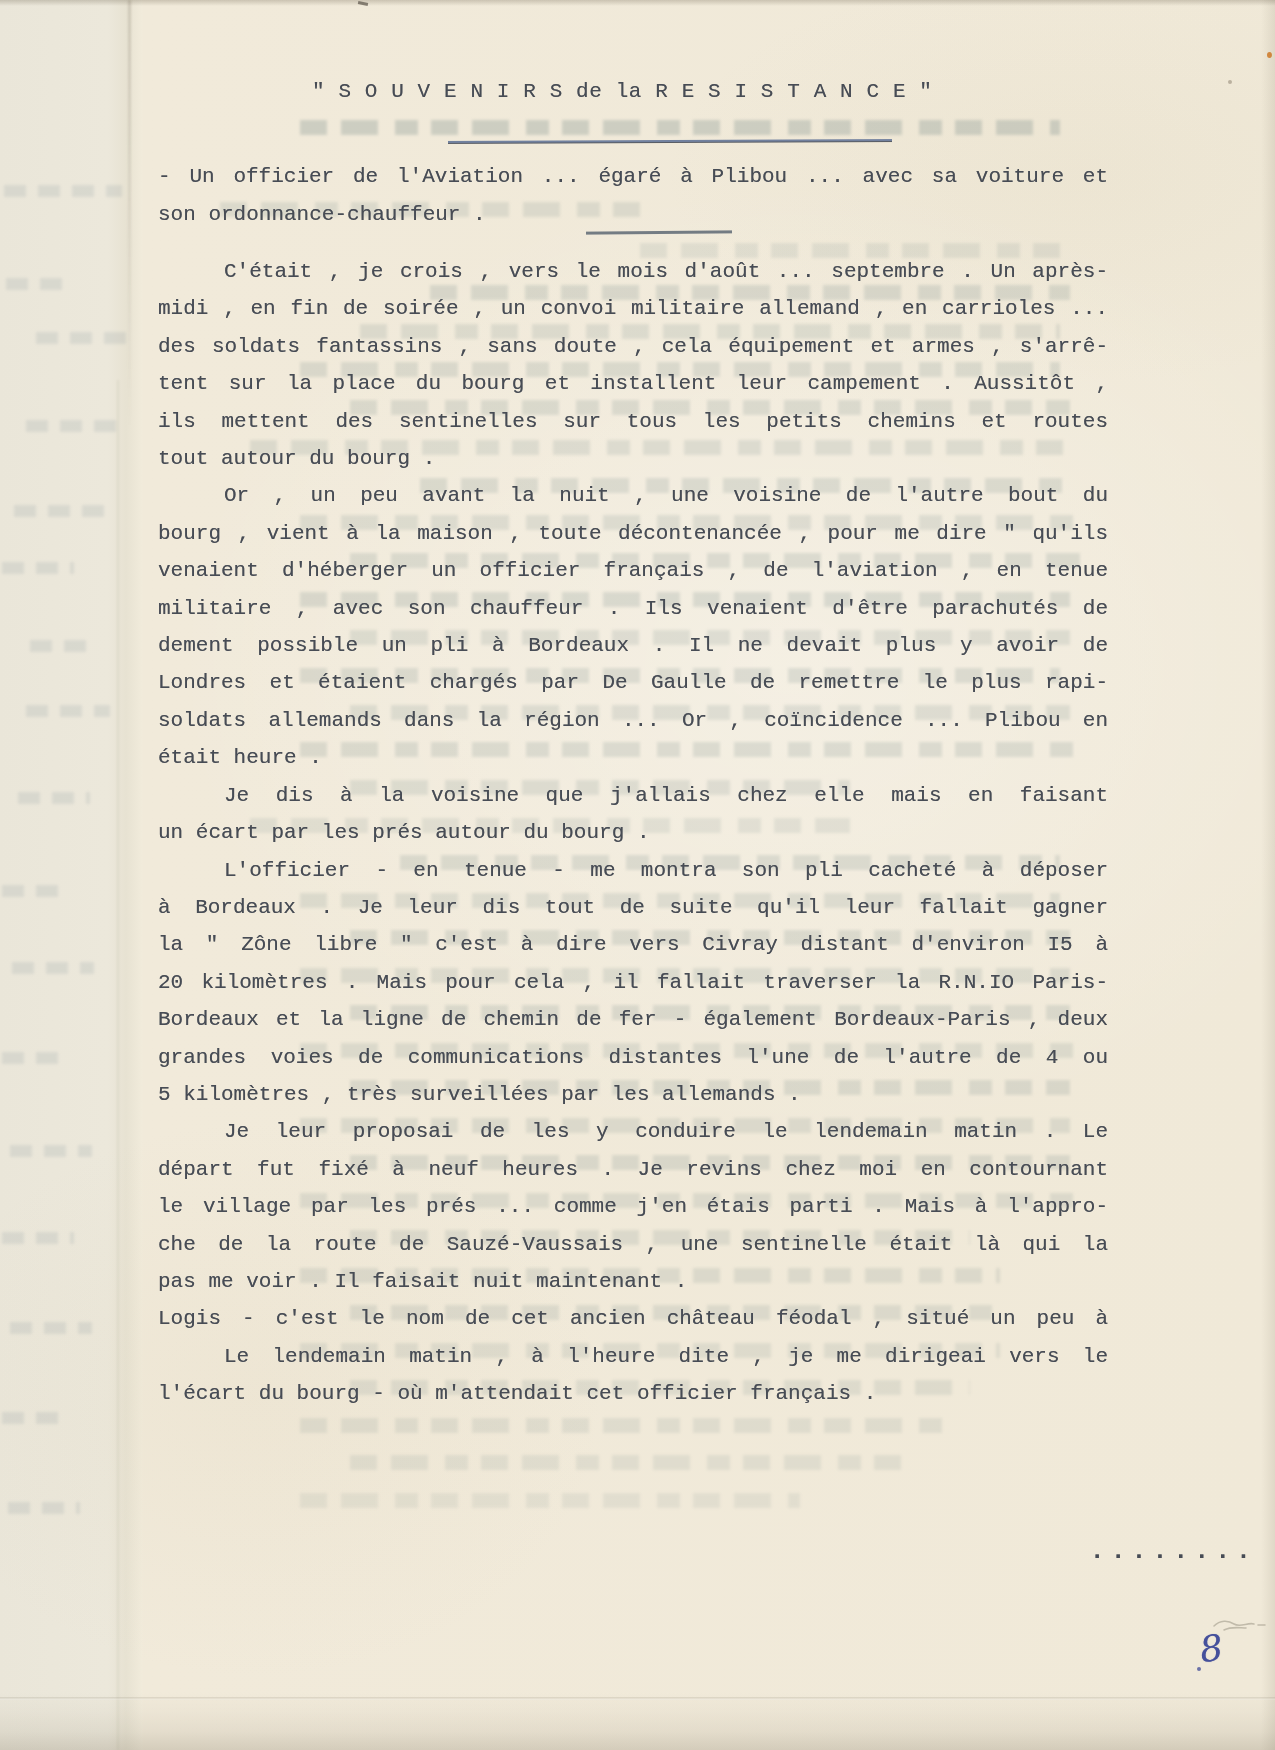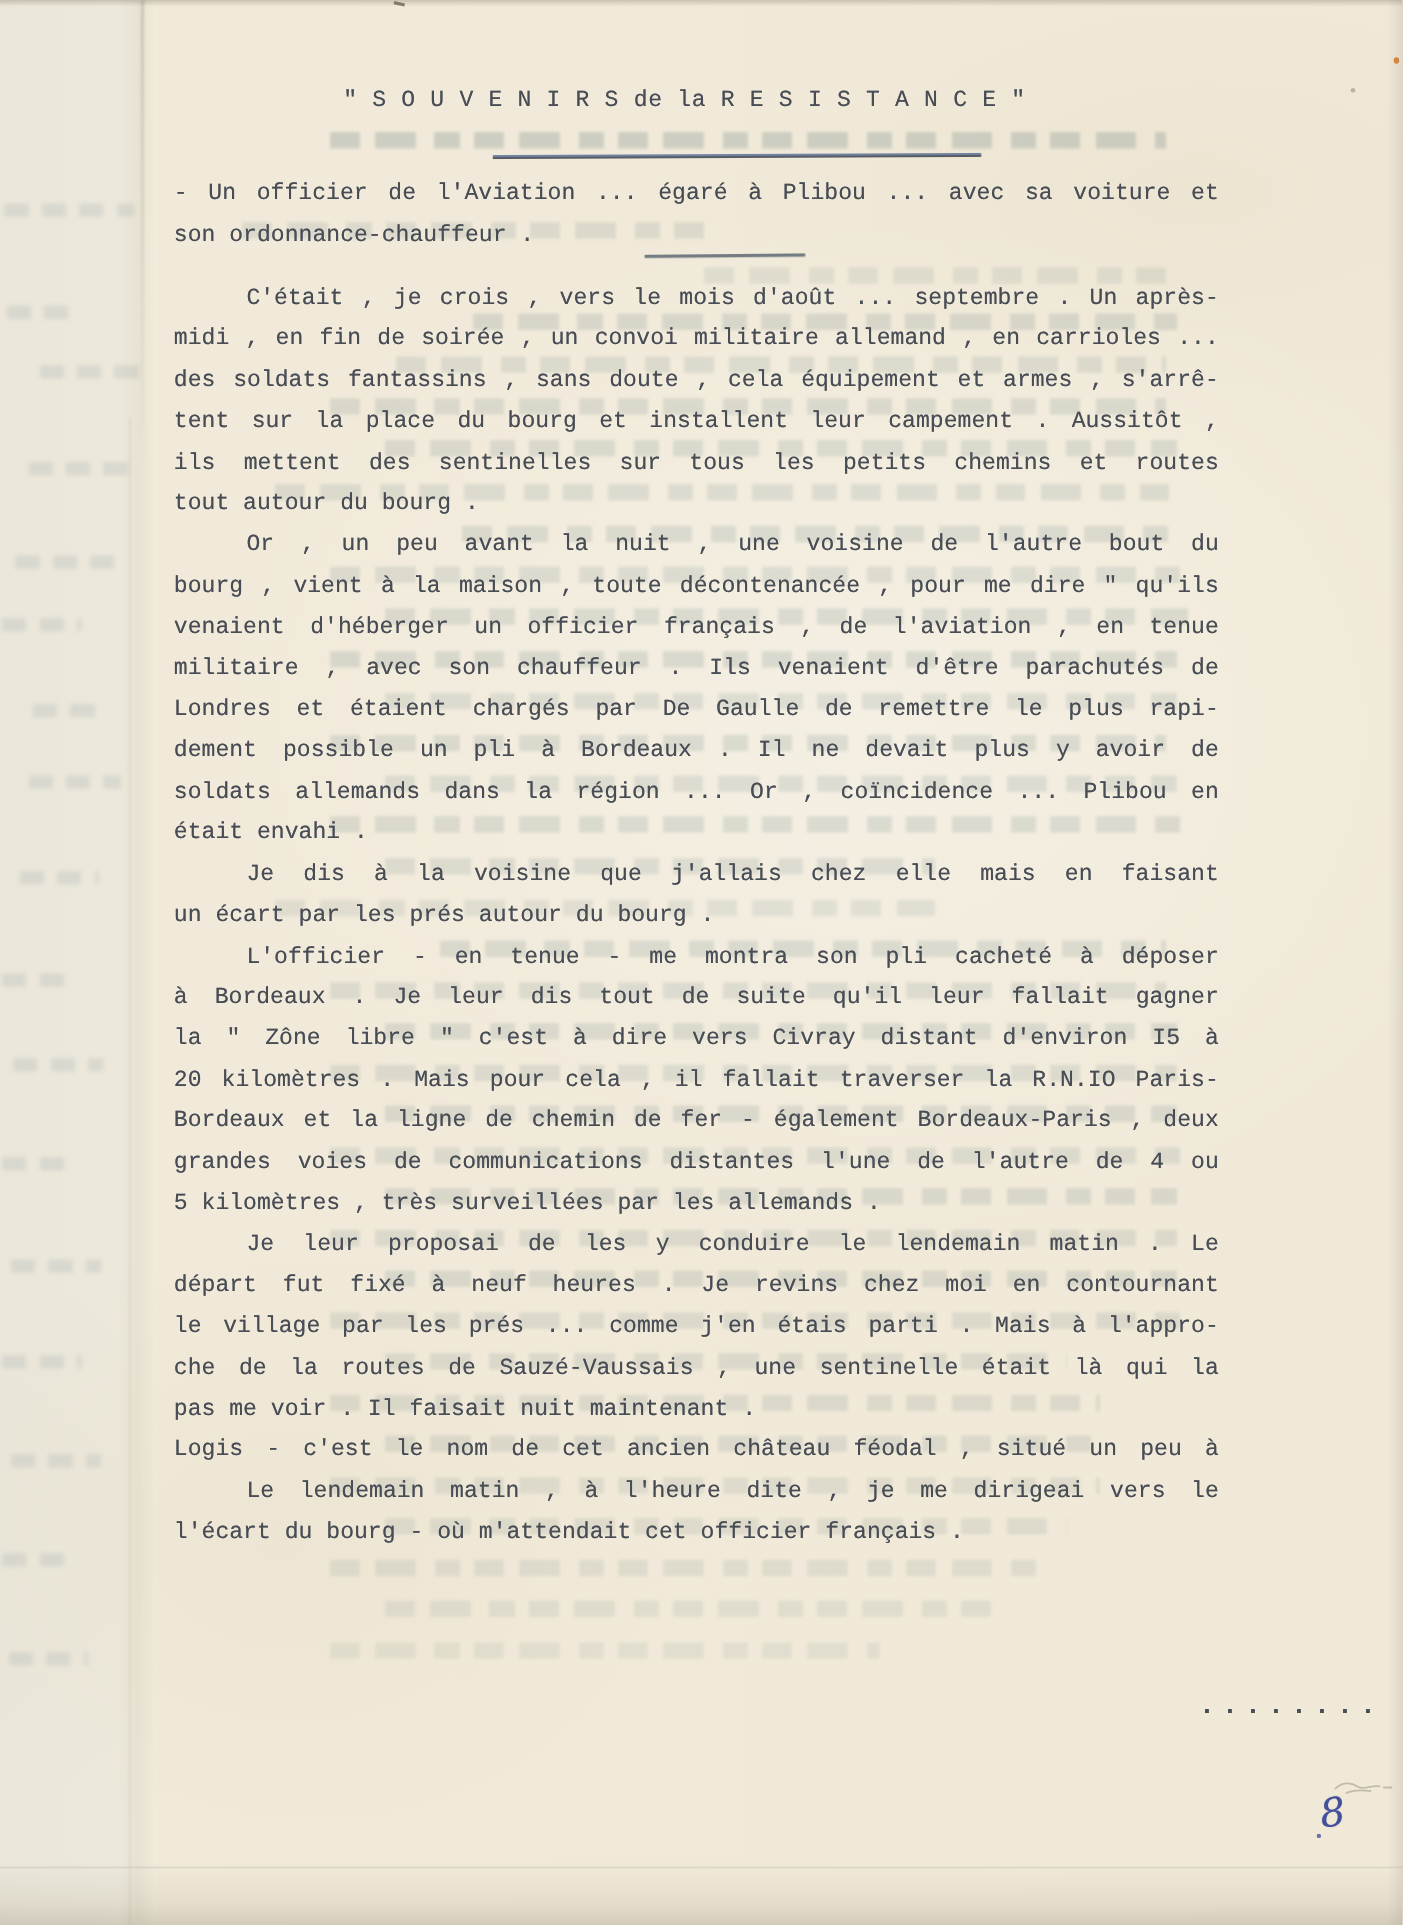--- a/index.html
+++ b/index.html
@@ -129,37 +129,37 @@
       <div class="ln ind">C'était , je crois , vers le mois d'août ... septembre . Un après-</div>
       <div class="ln">midi , en fin de soirée , un convoi militaire allemand , en carrioles ...</div>
       <div class="ln">des soldats fantassins , sans doute , cela équipement et armes , s'arrê-</div>
       <div class="ln">tent sur la place du bourg et installent leur campement . Aussitôt ,</div>
       <div class="ln">ils mettent des sentinelles sur tous les petits chemins et routes</div>
       <div class="ln flush">tout autour du bourg .</div>
       <div class="ln ind">Or , un peu avant la nuit , une voisine de l'autre bout du</div>
       <div class="ln">bourg , vient à la maison , toute décontenancée , pour me dire " qu'ils</div>
       <div class="ln">venaient d'héberger un officier français , de l'aviation , en tenue</div>
       <div class="ln">militaire , avec son chauffeur . Ils venaient d'être parachutés de</div>
+      <div class="ln">dement possible un pli à Bordeaux . Il ne devait plus y avoir de</div>
       <div class="ln">Londres et étaient chargés par De Gaulle de remettre le plus rapi-</div>
-      <div class="ln">dement possible un pli à Bordeaux . Il ne devait plus y avoir de</div>
       <div class="ln">soldats allemands dans la région ... Or , coïncidence ... Plibou en</div>
-      <div class="ln flush">était envahi .</div>
+      <div class="ln flush">était heure .</div>
       <div class="ln ind">Je dis à la voisine que j'allais chez elle mais en faisant</div>
       <div class="ln flush">un écart par les prés autour du bourg .</div>
       <div class="ln ind">L'officier - en tenue - me montra son pli cacheté à déposer</div>
       <div class="ln">à Bordeaux . Je leur dis tout de suite qu'il leur fallait gagner</div>
       <div class="ln">la " Zône libre " c'est à dire vers Civray distant d'environ I5 à</div>
       <div class="ln">20 kilomètres . Mais pour cela , il fallait traverser la R.N.IO Paris-</div>
       <div class="ln">Bordeaux et la ligne de chemin de fer - également Bordeaux-Paris , deux</div>
       <div class="ln">grandes voies de communications distantes l'une de l'autre de 4 ou</div>
       <div class="ln flush">5 kilomètres , très surveillées par les allemands .</div>
       <div class="ln ind">Je leur proposai de les y conduire le lendemain matin . Le</div>
       <div class="ln">départ fut fixé à neuf heures . Je revins chez moi en contournant</div>
       <div class="ln">le village par les prés ... comme j'en étais parti . Mais à l'appro-</div>
-      <div class="ln">che de la routes de Sauzé-Vaussais , une sentinelle était là qui la</div>
+      <div class="ln">che de la route de Sauzé-Vaussais , une sentinelle était là qui la</div>
       <div class="ln flush">pas me voir . Il faisait nuit maintenant .</div>
       <div class="ln">Logis - c'est le nom de cet ancien château féodal , situé un peu à</div>
       <div class="ln ind">Le lendemain matin , à l'heure dite , je me dirigeai vers le</div>
       <div class="ln flush">l'écart du bourg - où m'attendait cet officier français .</div>
     </div>
 
   <div class="dots typed">........</div>
 
   <svg class="scribble" width="58" height="18" viewBox="0 0 58 18">
     <path d="M4 10 C 10 4, 18 4, 24 8 C 30 12, 38 6, 44 8 M 14 14 C 22 10, 30 12, 36 12 M 48 9 L 55 9" stroke="#8a8474" stroke-width="1.6" fill="none" stroke-linecap="round"></path>

